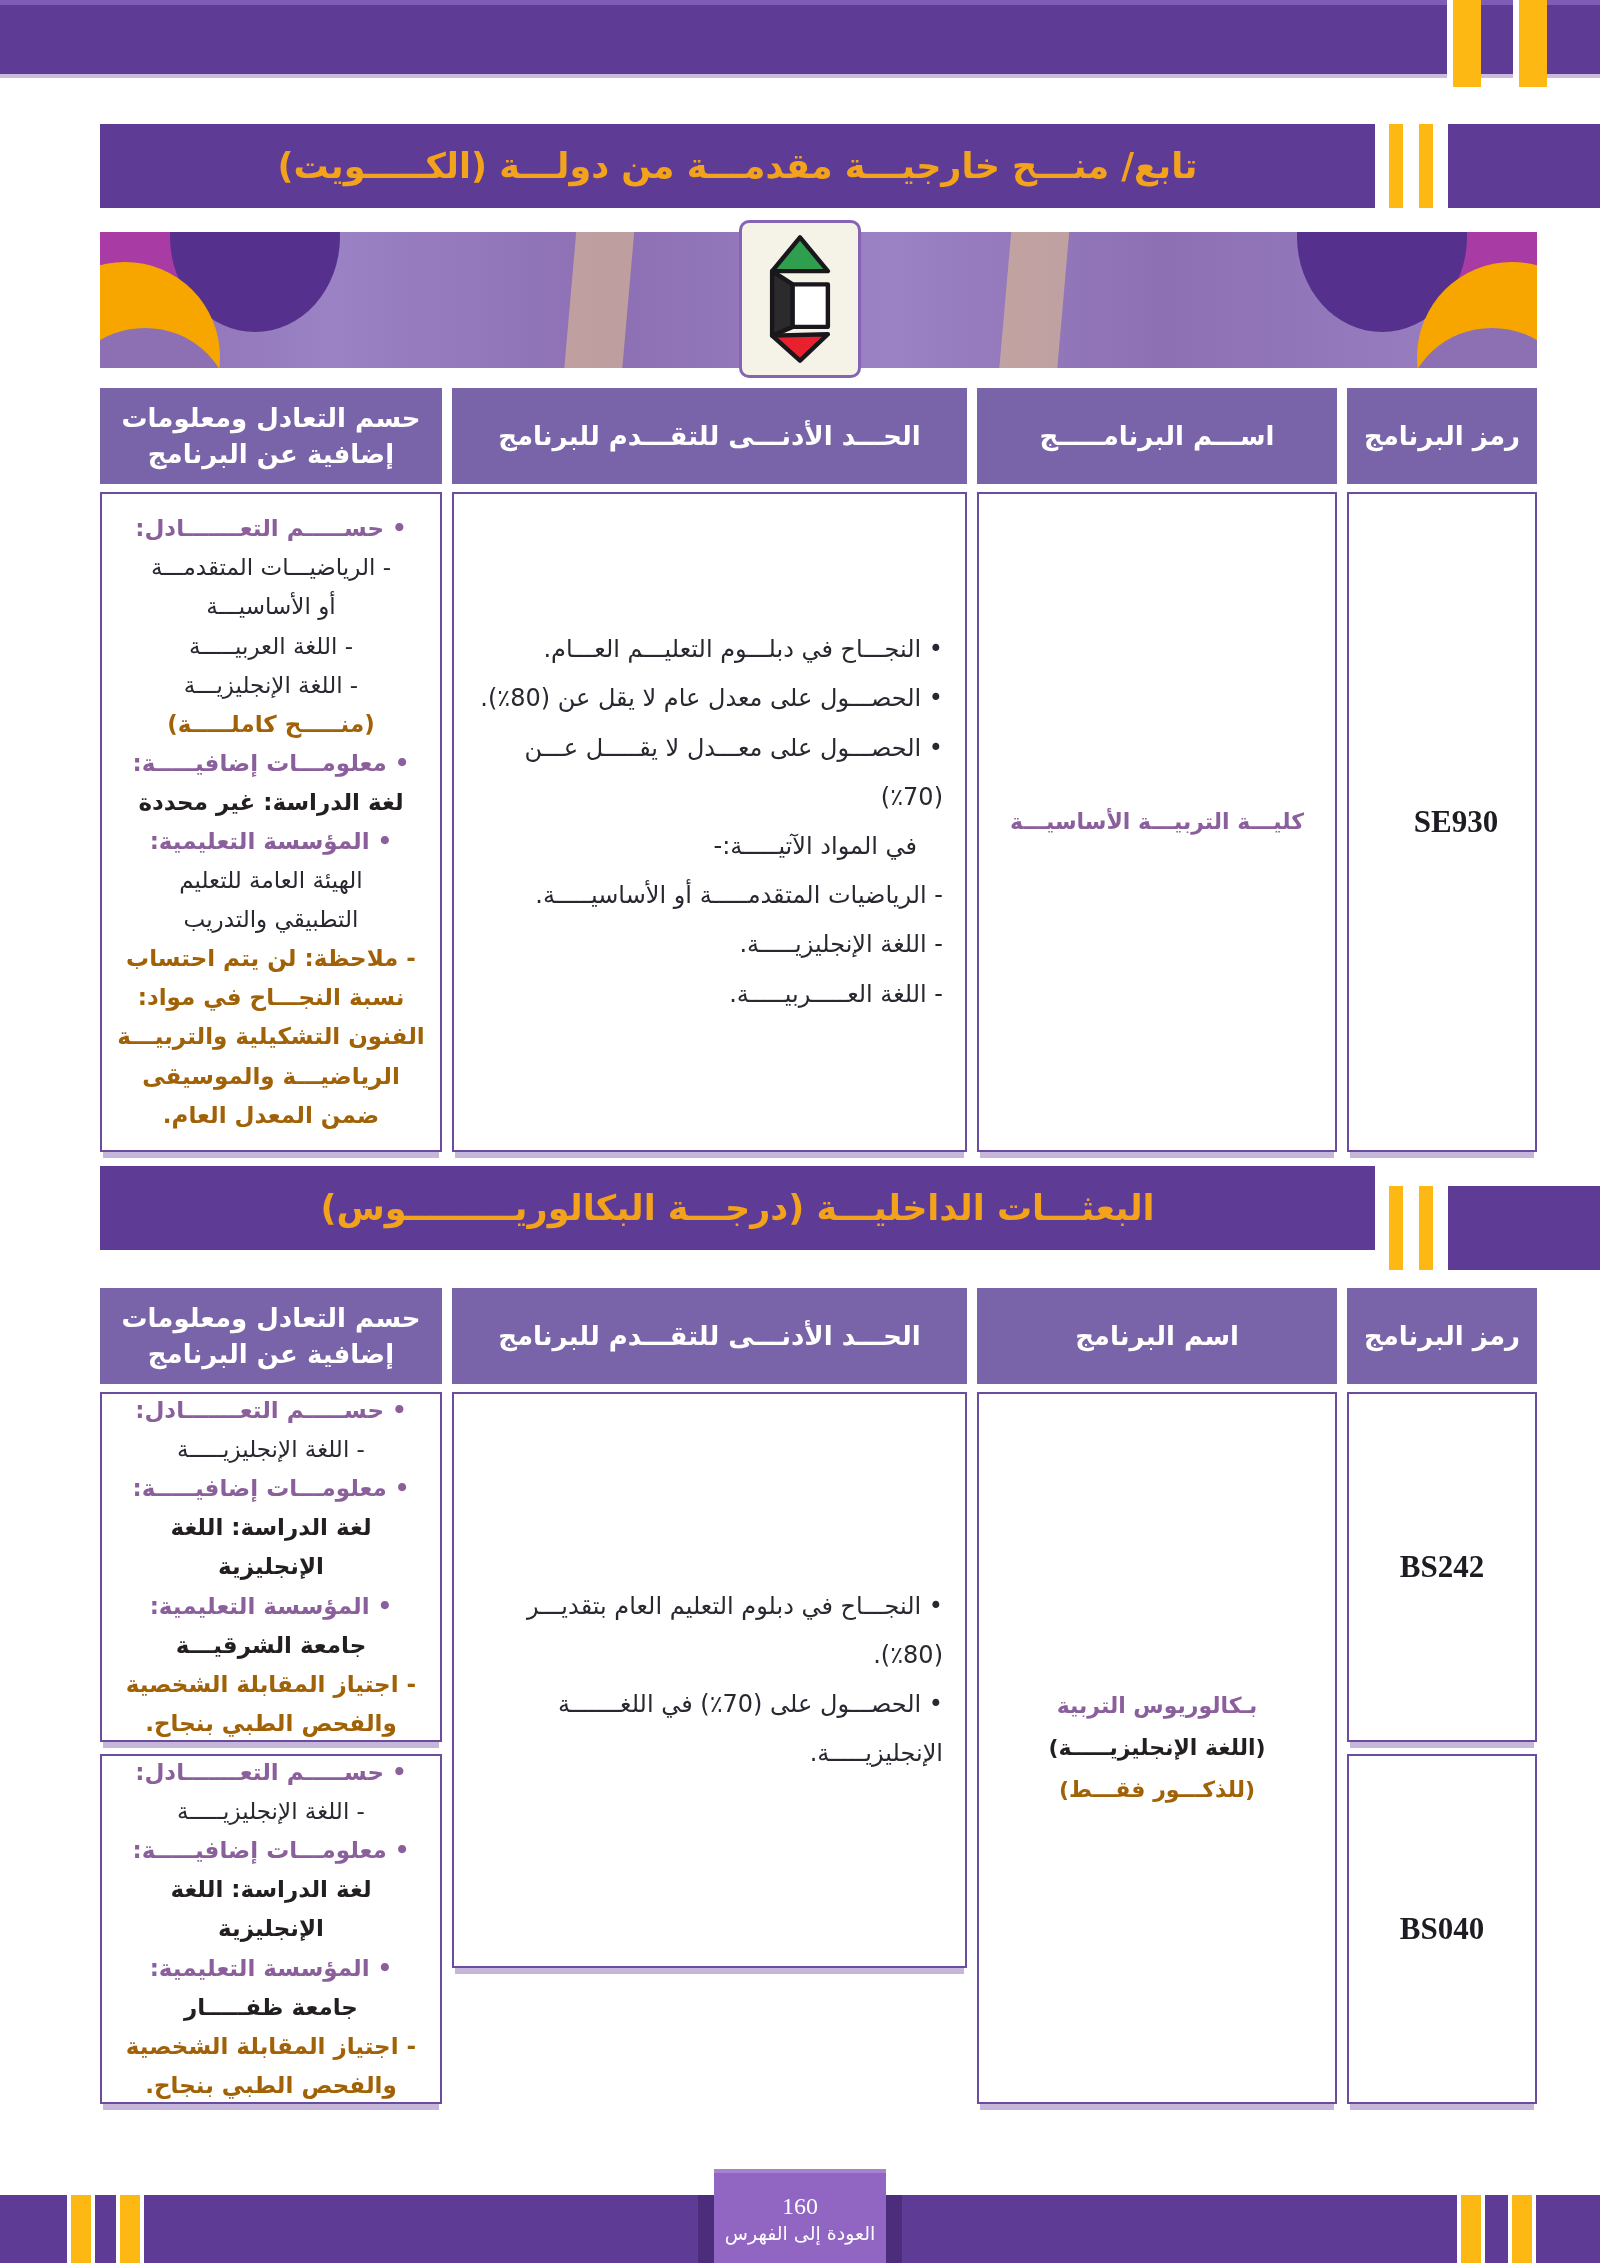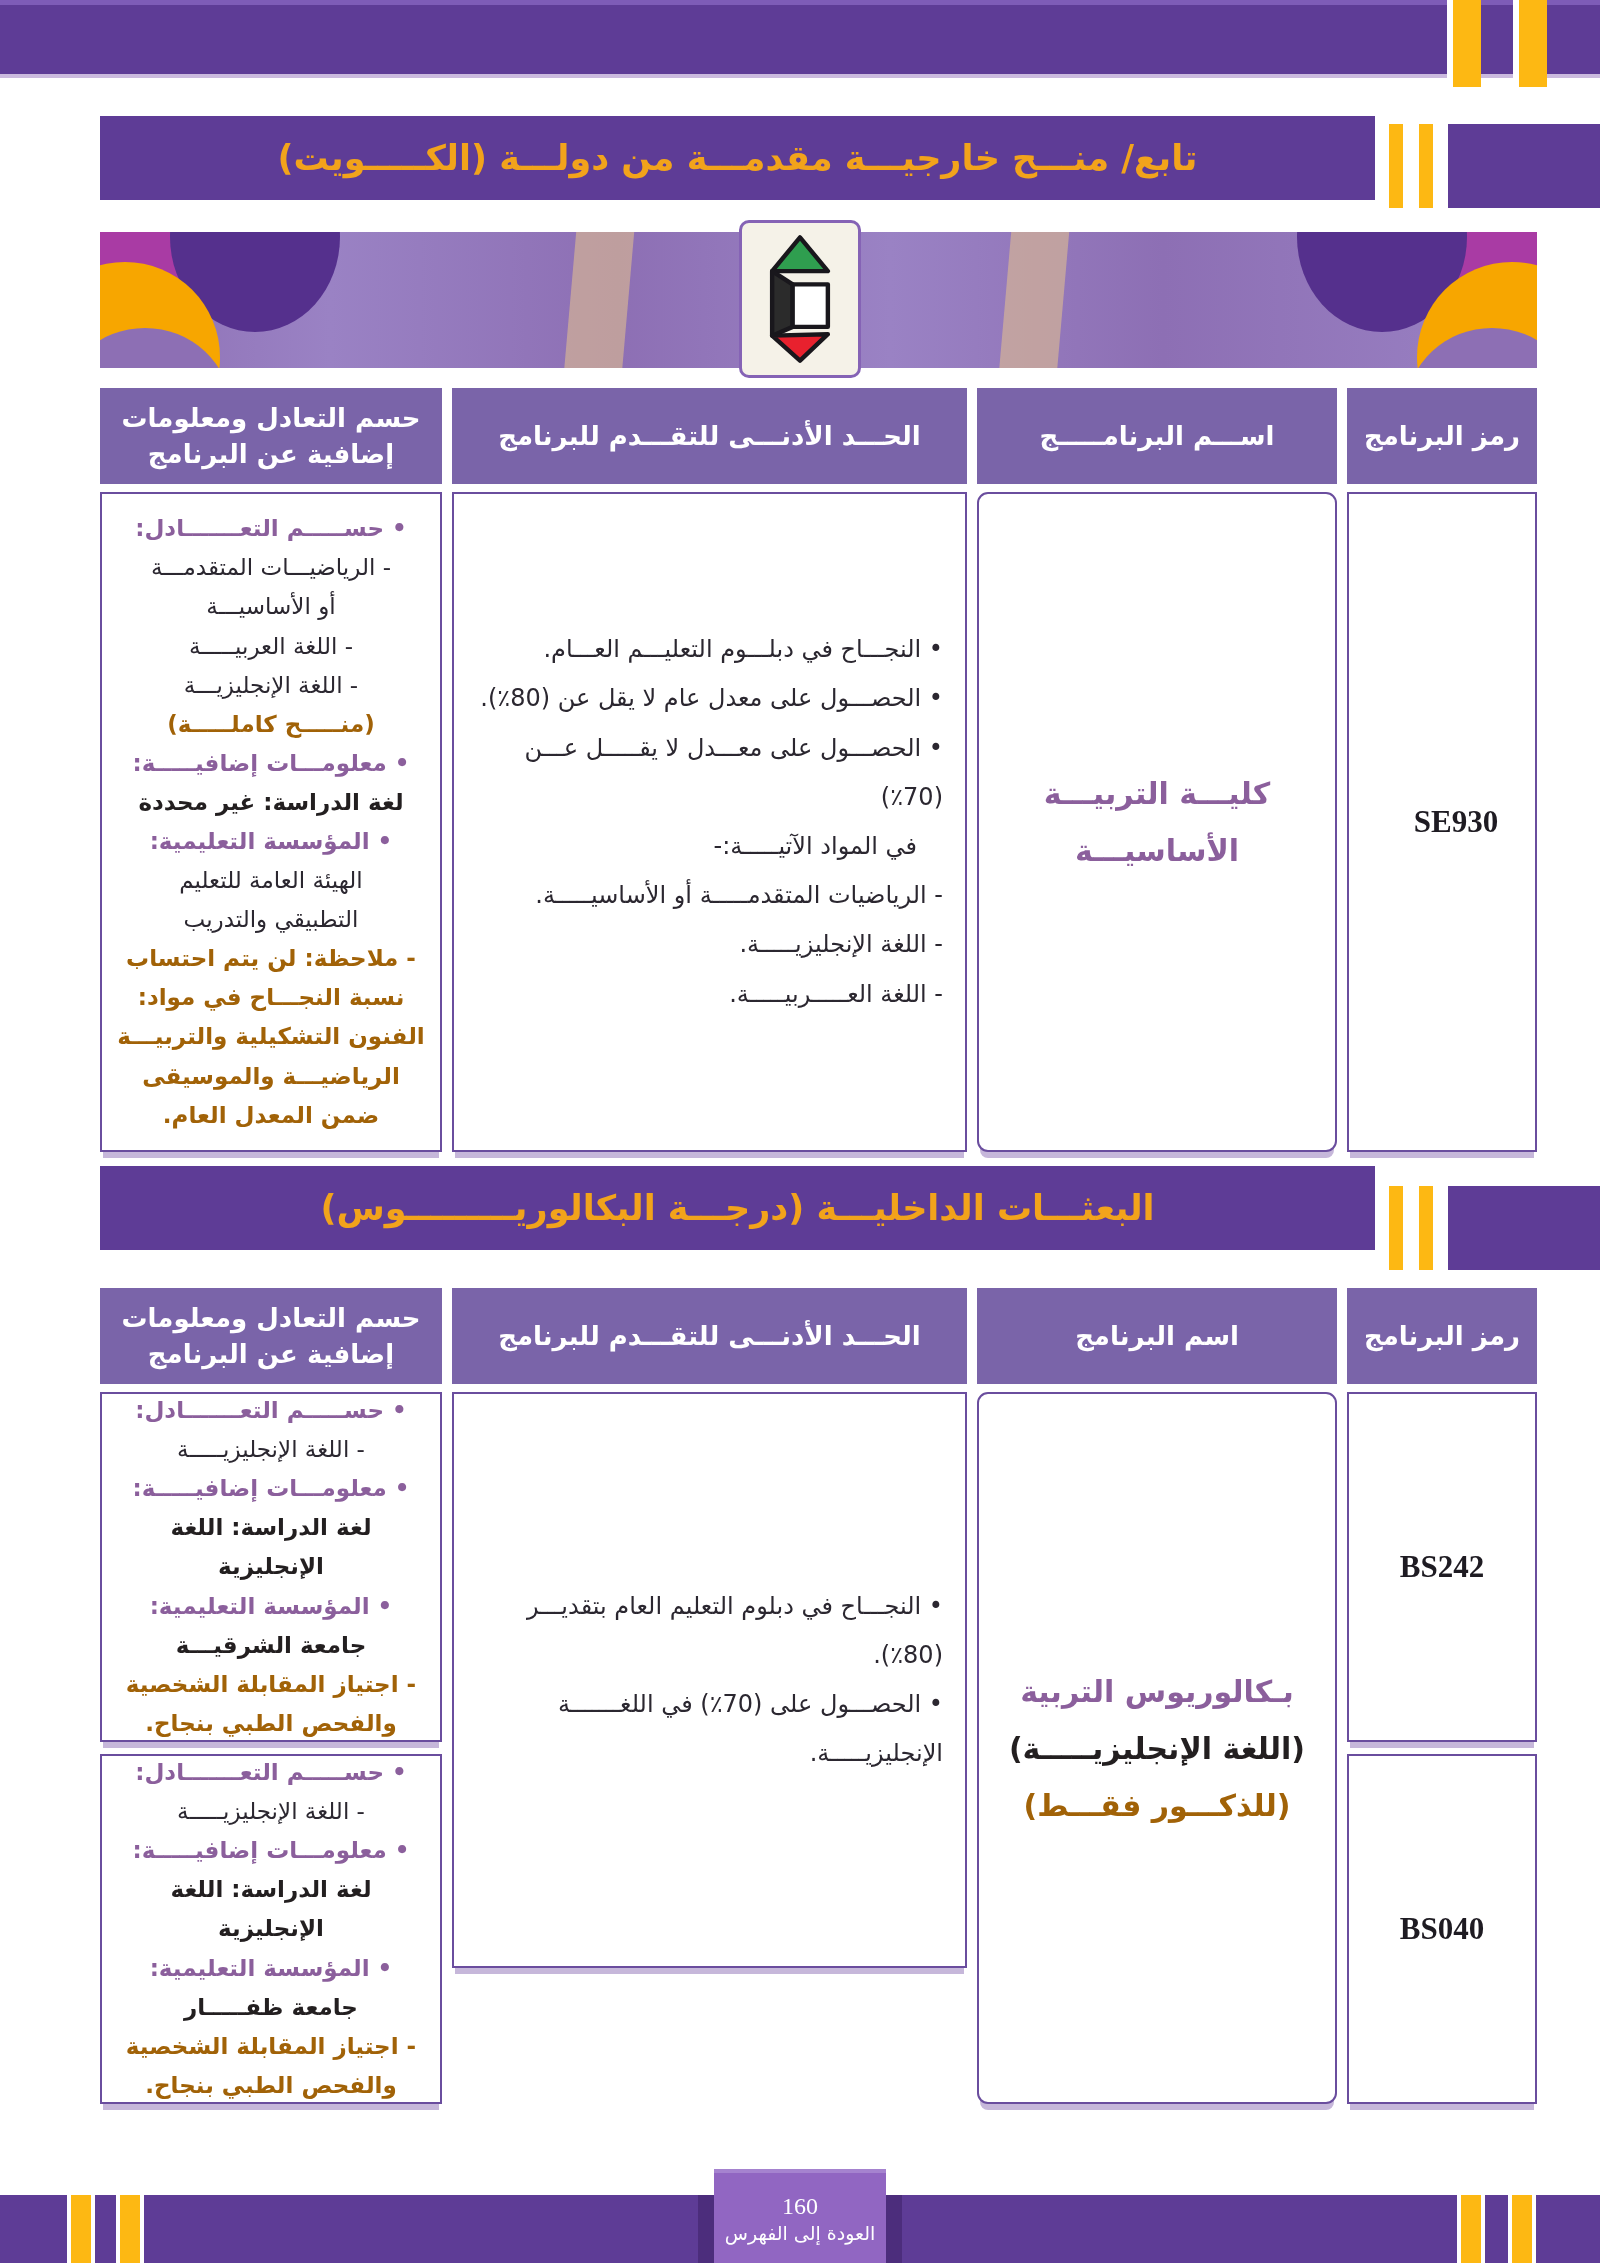--- a/index.html
+++ b/index.html
@@ -33,21 +33,21 @@
   .table{position:absolute;left:100px;width:1437px;display:flex;gap:10px;}
   .col-code{width:190px;flex:0 0 190px;display:flex;flex-direction:column;gap:12px;}
   .col-name{width:360px;flex:0 0 360px;display:flex;flex-direction:column;gap:12px;}
   .col-min {width:515px;flex:0 0 515px;display:flex;flex-direction:column;gap:12px;}
   .col-tie {width:342px;flex:0 0 342px;display:flex;flex-direction:column;gap:12px;}
   .hcell{background:#7a64a9;color:#ffffff;font-weight:bold;font-size:26px;line-height:1.4;
     height:96px;display:flex;align-items:center;justify-content:center;text-align:center;padding:0 14px;box-sizing:border-box;}
   .cell{background:#ffffff;border:2px solid #6a4d9e;box-shadow:0 9px 0 -3px #c6b7da;box-sizing:border-box;
     display:flex;flex-direction:column;justify-content:center;}
   .code-cell{align-items:center;font-family:"Liberation Serif",serif;font-weight:bold;font-size:31px;color:#1e1b22;}
-  .name-cell{align-items:center;text-align:center;font-size:30px;font-weight:bold;line-height:1.9;padding:0 10px;border-radius:11px;}
+  .name-cell{align-items:center;text-align:center;font-size:22px;font-weight:bold;line-height:1.9;padding:0 10px;}
   .min-cell{padding:0 22px;font-size:24px;text-align:right;}
   .tie-cell{padding:12px 12px;font-size:23px;text-align:center;}
   .min-cell .line{line-height:2.05;}
   .tie-cell .line{line-height:1.7;font-weight:bold;}
   .name-cell .line{line-height:1.9;}
   .line.purple{color:#8b5f9c;font-weight:bold;}
   .line.black{color:#2b2730;font-weight:normal;}
   .line.blackbold{color:#231f20;font-weight:bold;}
   .line.red{color:#a16207;font-weight:bold;}
   .line.item{color:#2b2730;}
@@ -67,21 +67,21 @@
 </head>
 <body>
 
 <div class="topbar">
   <div class="vgap" style="left:1447px;"></div>
   <div class="vstripe" style="left:1453px;"></div>
   <div class="vgap" style="left:1513px;"></div>
   <div class="vstripe" style="left:1519px;"></div>
 </div>
 
-<div class="secbar" style="top:116px;">
+<div class="secbar" style="top:124px;">
   <div class="secbar-title">تابع/ منـــح خارجيـــة مقدمـــة من دولـــة (الكـــــويت)</div>
 </div>
 <div class="sbar-y" style="top:124px;left:1389px;"></div>
 <div class="sbar-y" style="top:124px;left:1419px;"></div>
 <div class="sbar-end" style="top:124px;"></div>
 
 <div class="banner">
   <div class="band" style="left:470px;"></div>
   <div class="band" style="left:905px;"></div>
 

